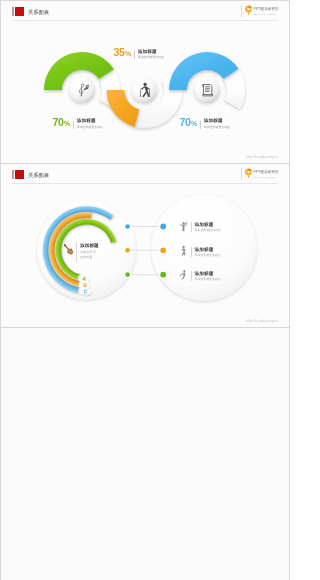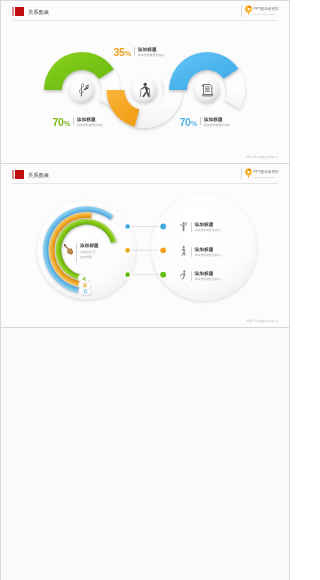--- a/index.html
+++ b/index.html
@@ -17,21 +17,21 @@
 .hdr .ttl{position:absolute;left:26.9px;top:8.2px;font-size:5.3px;line-height:6px;color:#454545;letter-spacing:0}
 .hdr .rule{position:absolute;left:11px;top:19px;width:266px;height:1px;background:#e6e6e6}
 .hdr .sep{position:absolute;left:240px;top:4px;width:1px;height:12px;background:#dcdcdc}
 .hdr .logo{position:absolute;left:244px;top:4px;height:14px;display:flex;align-items:flex-start;gap:1.5px}
 .hdr .logo .lname{font-size:3.5px;line-height:5px;color:#6e6e6e;white-space:nowrap;letter-spacing:.1px;margin-top:1.5px}
 .hdr .logo .lsub{font-size:1.95px;line-height:3px;color:#b0b0b0;white-space:nowrap;letter-spacing:.1px;margin-top:1.2px}
 .foot{position:absolute;right:11px;bottom:4px;font-size:3.4px;color:#c2c2c2;letter-spacing:.1px}
 svg{display:block}
 .art{position:absolute;left:0;top:0}
 
-.lab{position:absolute;display:flex;align-items:flex-start}
+.lab{position:absolute;display:flex;align-items:flex-end}
 .lab .pct{font-size:10.6px;font-weight:bold;line-height:10px;letter-spacing:-.3px;display:flex;align-items:baseline}
 .lab .pct i{font-size:7px;font-style:normal;font-weight:bold;letter-spacing:0;margin-left:.3px}
 .lab .vl{width:1px;height:8px;background:#cdcdcd;margin:0 2.6px 0 3px}
 .lab .txt{display:block}
 .lab .t1{display:block;font-size:4.6px;line-height:5px;font-weight:bold;color:#3c3c3c;letter-spacing:.1px;white-space:nowrap}
 .lab .t2{display:block;font-size:2.9px;line-height:4px;color:#949494;letter-spacing:.05px;white-space:nowrap;margin-top:1.3px}
 .pg{color:#7ab81a}.po{color:#eda01f}.pb{color:#54b3e8}
 
 .s2c{position:absolute;left:75px;top:79.3px;display:flex;align-items:flex-start}
 .s2c .vl{width:1px;height:19px;background:#d5d5d5;margin-right:3px}

